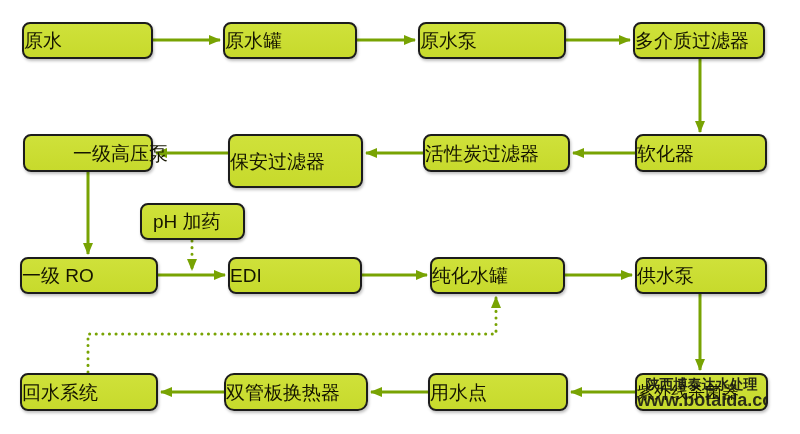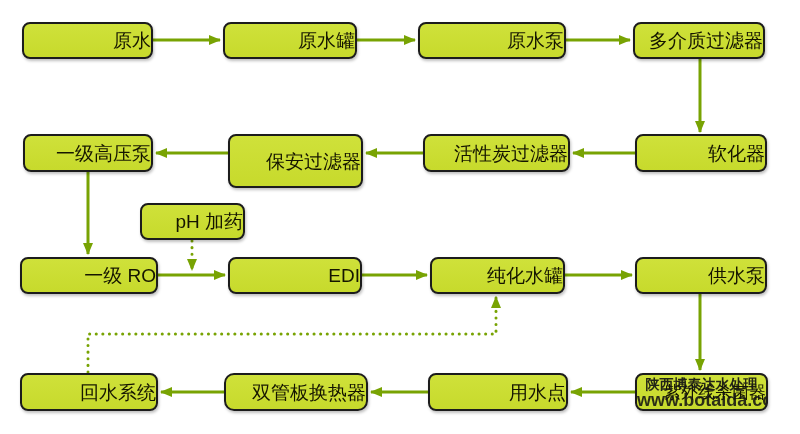--- a/index.html
+++ b/index.html
@@ -29,21 +29,21 @@
   .nodes{
     position:absolute;left:0;top:0;width:800px;height:434px;
     z-index:2;
   }
   .node{
     position:absolute;
     box-sizing:border-box;
     background:linear-gradient(180deg,var(--node-fill-light,#cfe13a),var(--node-fill,#c7da2c));
     border:2px solid var(--node-border,#1c1c1c);
     border-radius:8px;
-    display:flex;align-items:center;justify-content:flex-end;
+    display:flex;align-items:center;justify-content:flex-start;
     box-shadow:1px 2px 3px rgba(0,0,0,0.25);
   }
   .node-label{
     font-size:19px;
     color:var(--node-text,#151500);
     white-space:nowrap;
     line-height:1;
   }
   .node.has-watermark .node-label{
     font-size:17px;
@@ -115,21 +115,21 @@
       </div>
       <div class="node" style="left: 228px; top: 134px; width: 135px; height: 54px;">
         <span class="node-label">保安过滤器</span>
       </div>
       <div class="node" style="left: 423px; top: 134px; width: 147px; height: 38px;">
         <span class="node-label">活性炭过滤器</span>
       </div>
       <div class="node" style="left: 635px; top: 134px; width: 132px; height: 38px;">
         <span class="node-label">软化器</span>
       </div>
-      <div class="node" style="left: 140px; top: 203px; width: 105px; height: 37px;">
+      <div class="node" style="left: 140px; top: 203px; width: 105px; height: 37px; padding-left: 11px;">
         <span class="node-label">pH 加药</span>
       </div>
       <div class="node" style="left: 20px; top: 257px; width: 138px; height: 37px;">
         <span class="node-label">一级 RO</span>
       </div>
       <div class="node" style="left: 228px; top: 257px; width: 134px; height: 37px;">
         <span class="node-label">EDI</span>
       </div>
       <div class="node" style="left: 430px; top: 257px; width: 135px; height: 37px;">
         <span class="node-label">纯化水罐</span>

